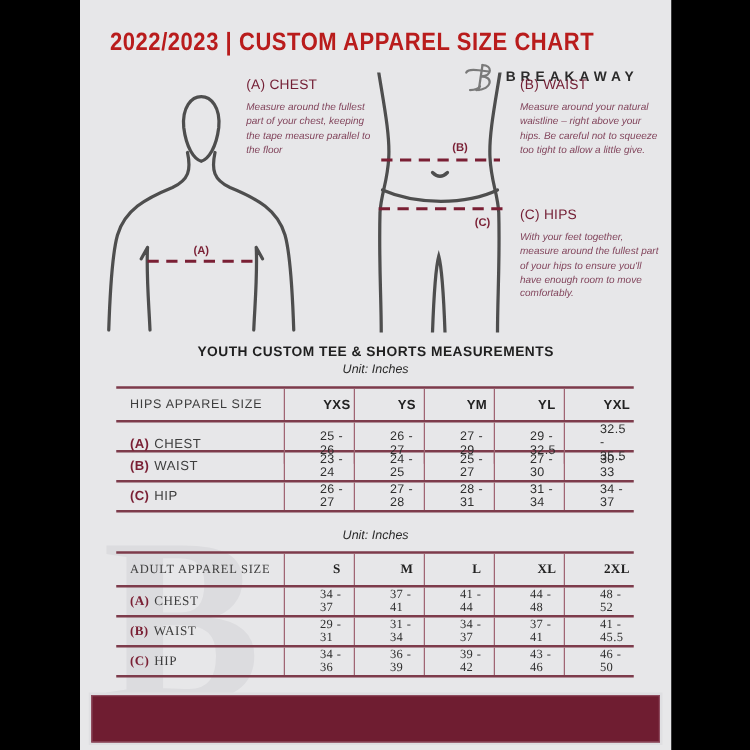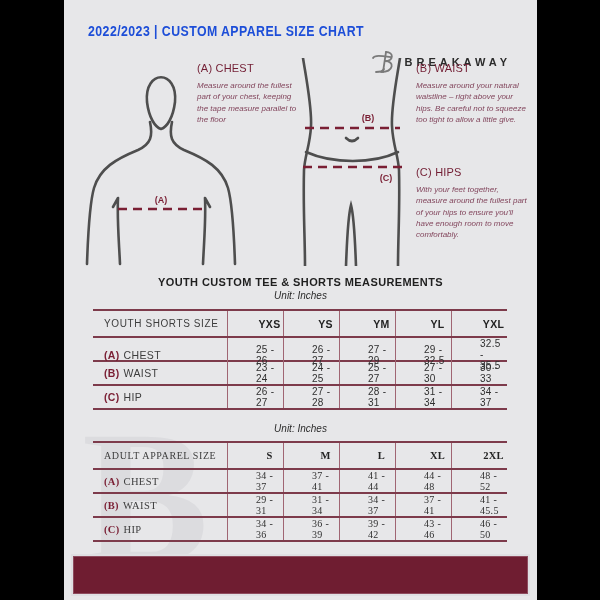--- a/index.html
+++ b/index.html
@@ -8,21 +8,21 @@
     background:#000;
     font-family:"Liberation Sans", sans-serif;
   }
   .page {
     position:absolute; left:64px; top:0; width:473px; height:600px;
     background:#e7e7e9;
   }
   
   .hdr-title {
     position:absolute; left:24px; top:23px;
-    font-size:14px; font-weight:bold; color:#1d4ed8;
+    font-size:20px; font-weight:bold; color:#b91c1c;
     letter-spacing:0.5px; white-space:nowrap;
   }
   .hdr-title .squeeze { display:inline-block; transform:scaleX(0.88); transform-origin:left center; }
   .brand {
     position:absolute; right:26px; top:20px; display:flex; align-items:center; gap:8px;margin-top:28px;
   }
   .brand-name {
     font-size:11px; font-weight:bold; color:#2b2b2b; letter-spacing:4px;
   }
   
@@ -141,21 +141,21 @@
     <div class="instr-title">(C) HIPS</div>
     <div class="instr-text">With your feet together, measure around the fullest part of your hips to ensure you'll
 have enough room to move comfortably.</div>
   </div>
 
   <div class="sect-title" style="top:276px;">YOUTH CUSTOM TEE &amp; SHORTS MEASUREMENTS</div>
   <div class="sect-unit" style="top:290px;">Unit: Inches</div>
 
   <div class="size-table" style="top:309px;">
     <div class="t-row head">
-      <div class="t-cell lab">YOUTH SHORTS SIZE</div>
+      <div class="t-cell lab">HIPS APPAREL SIZE</div>
       <div class="t-cell szhead">YXS</div>
       <div class="t-cell szhead">YS</div>
       <div class="t-cell szhead">YM</div>
       <div class="t-cell szhead">YL</div>
       <div class="t-cell szhead">YXL</div>
     </div>
     <div class="t-row data">
       <div class="t-cell rowlab">
         <span class="pfx">(A)</span>
         <span class="nm">CHEST</span>

